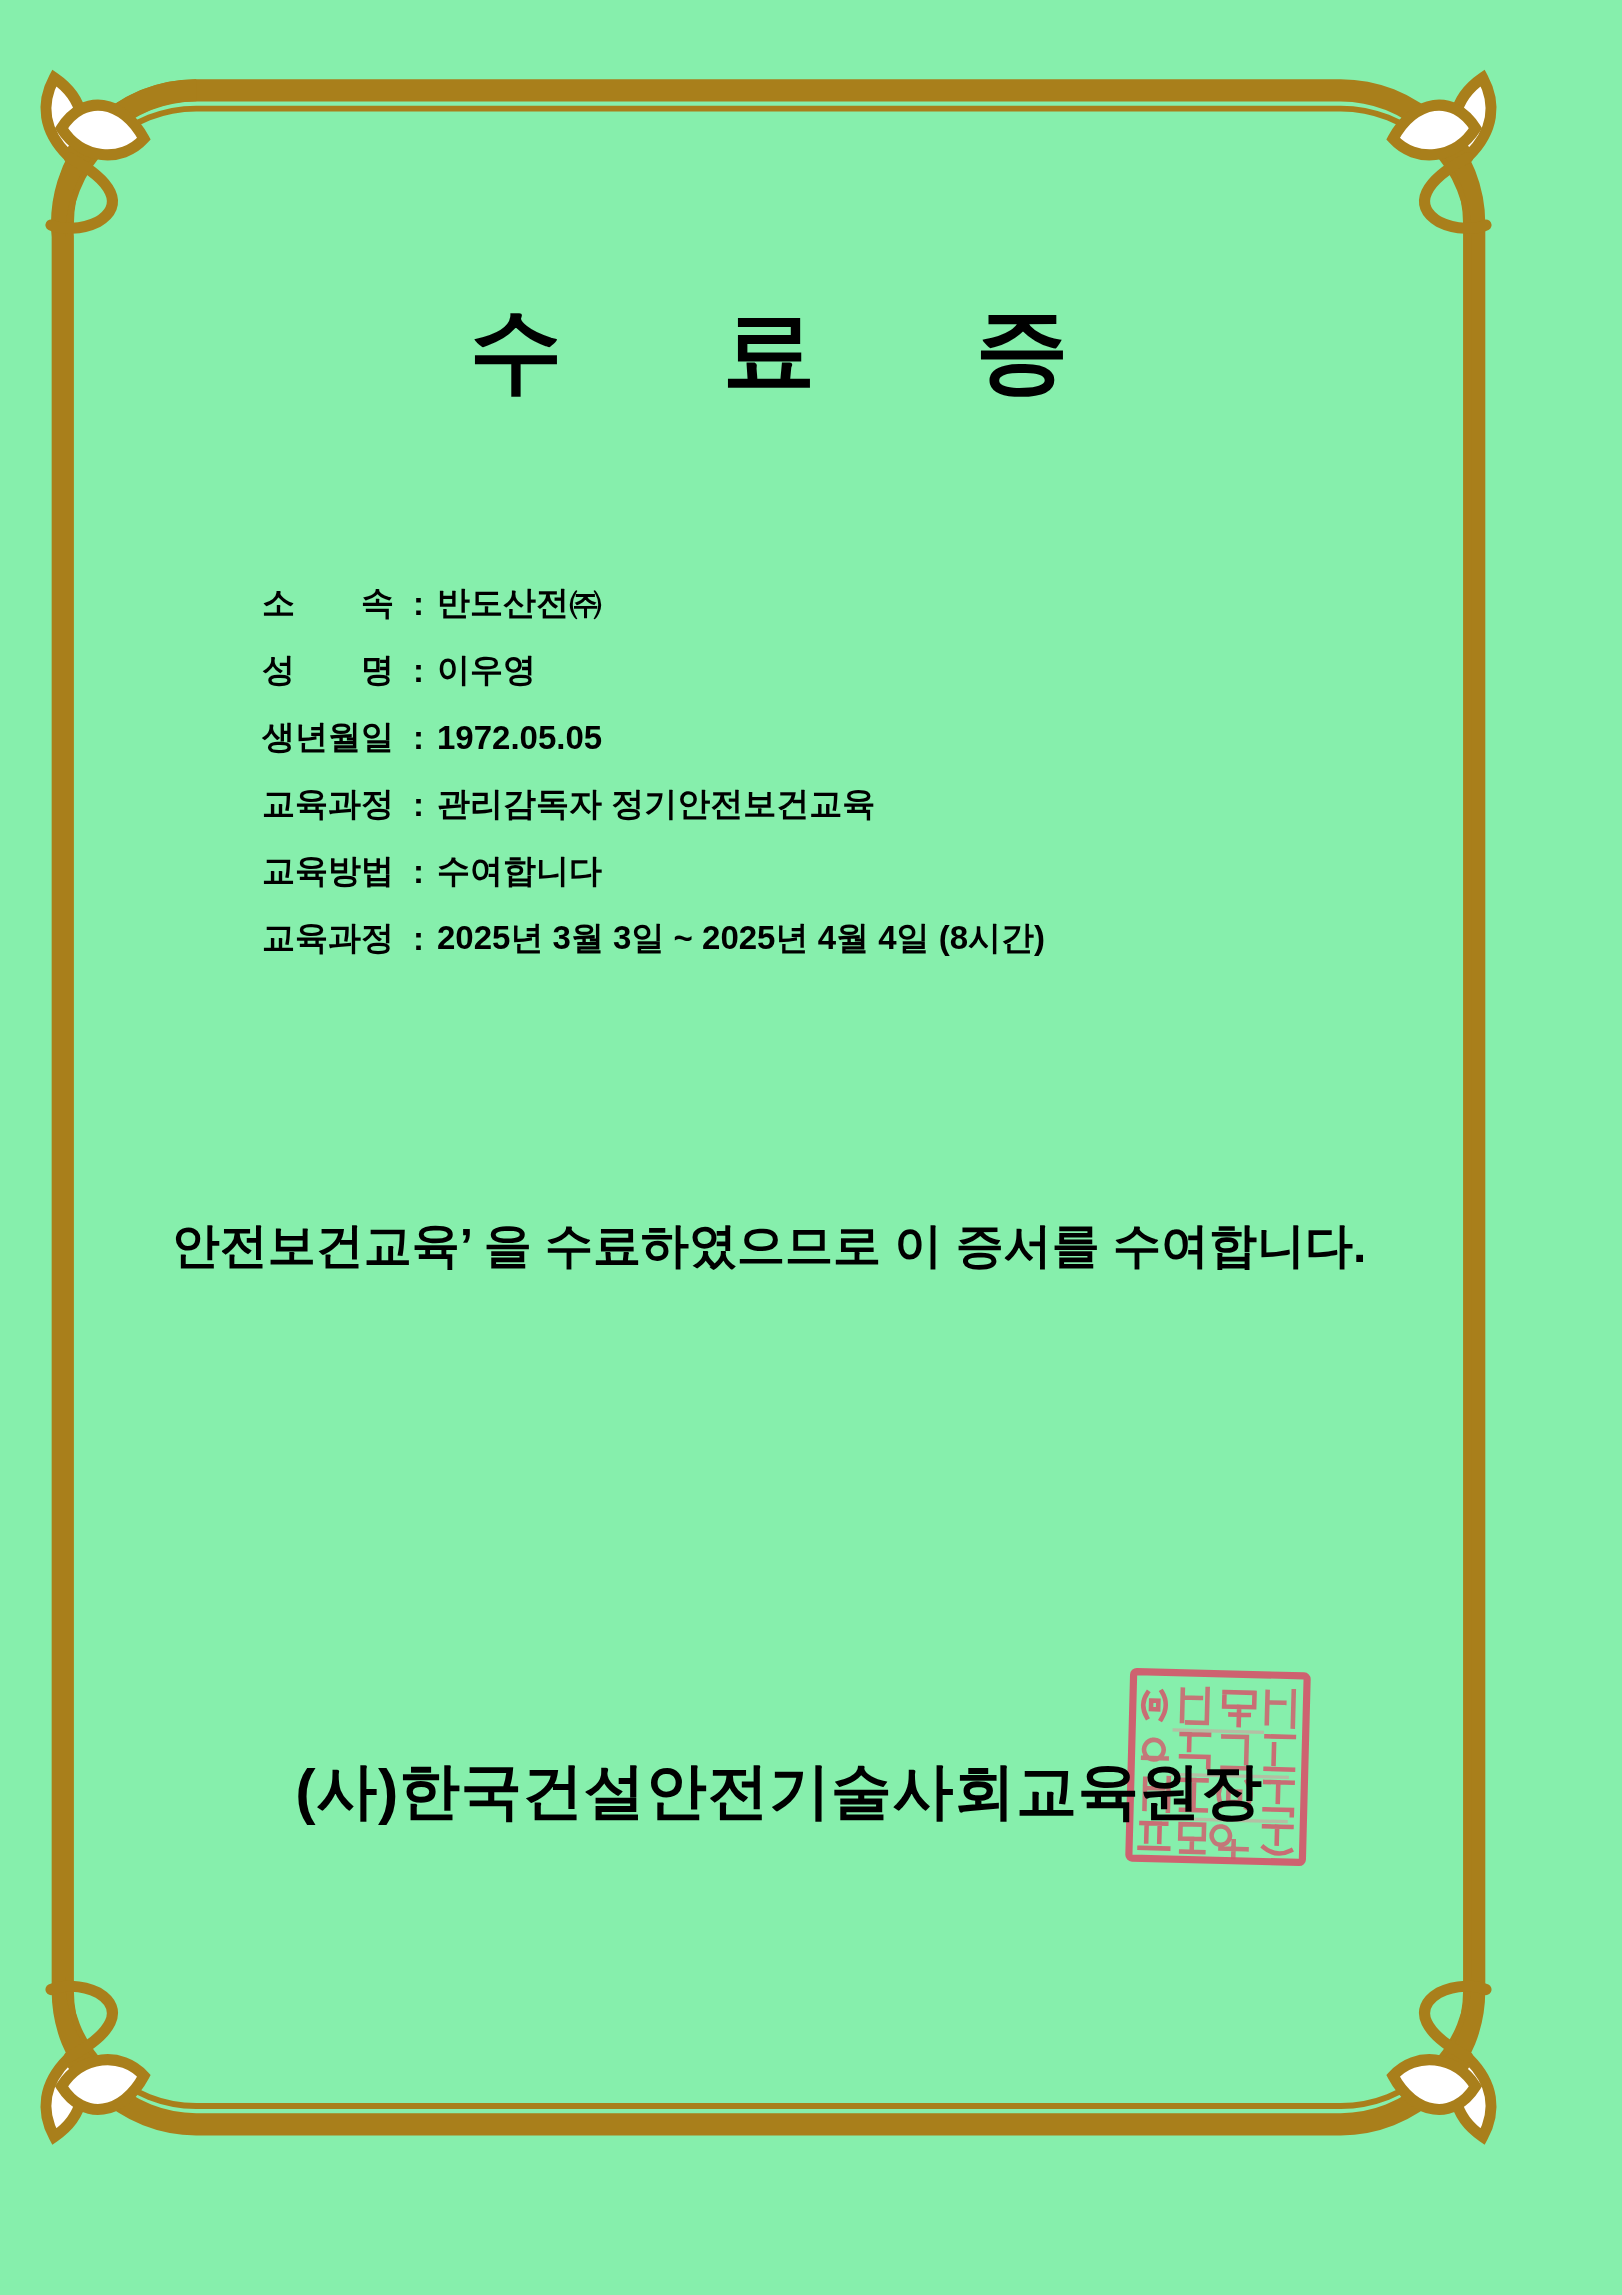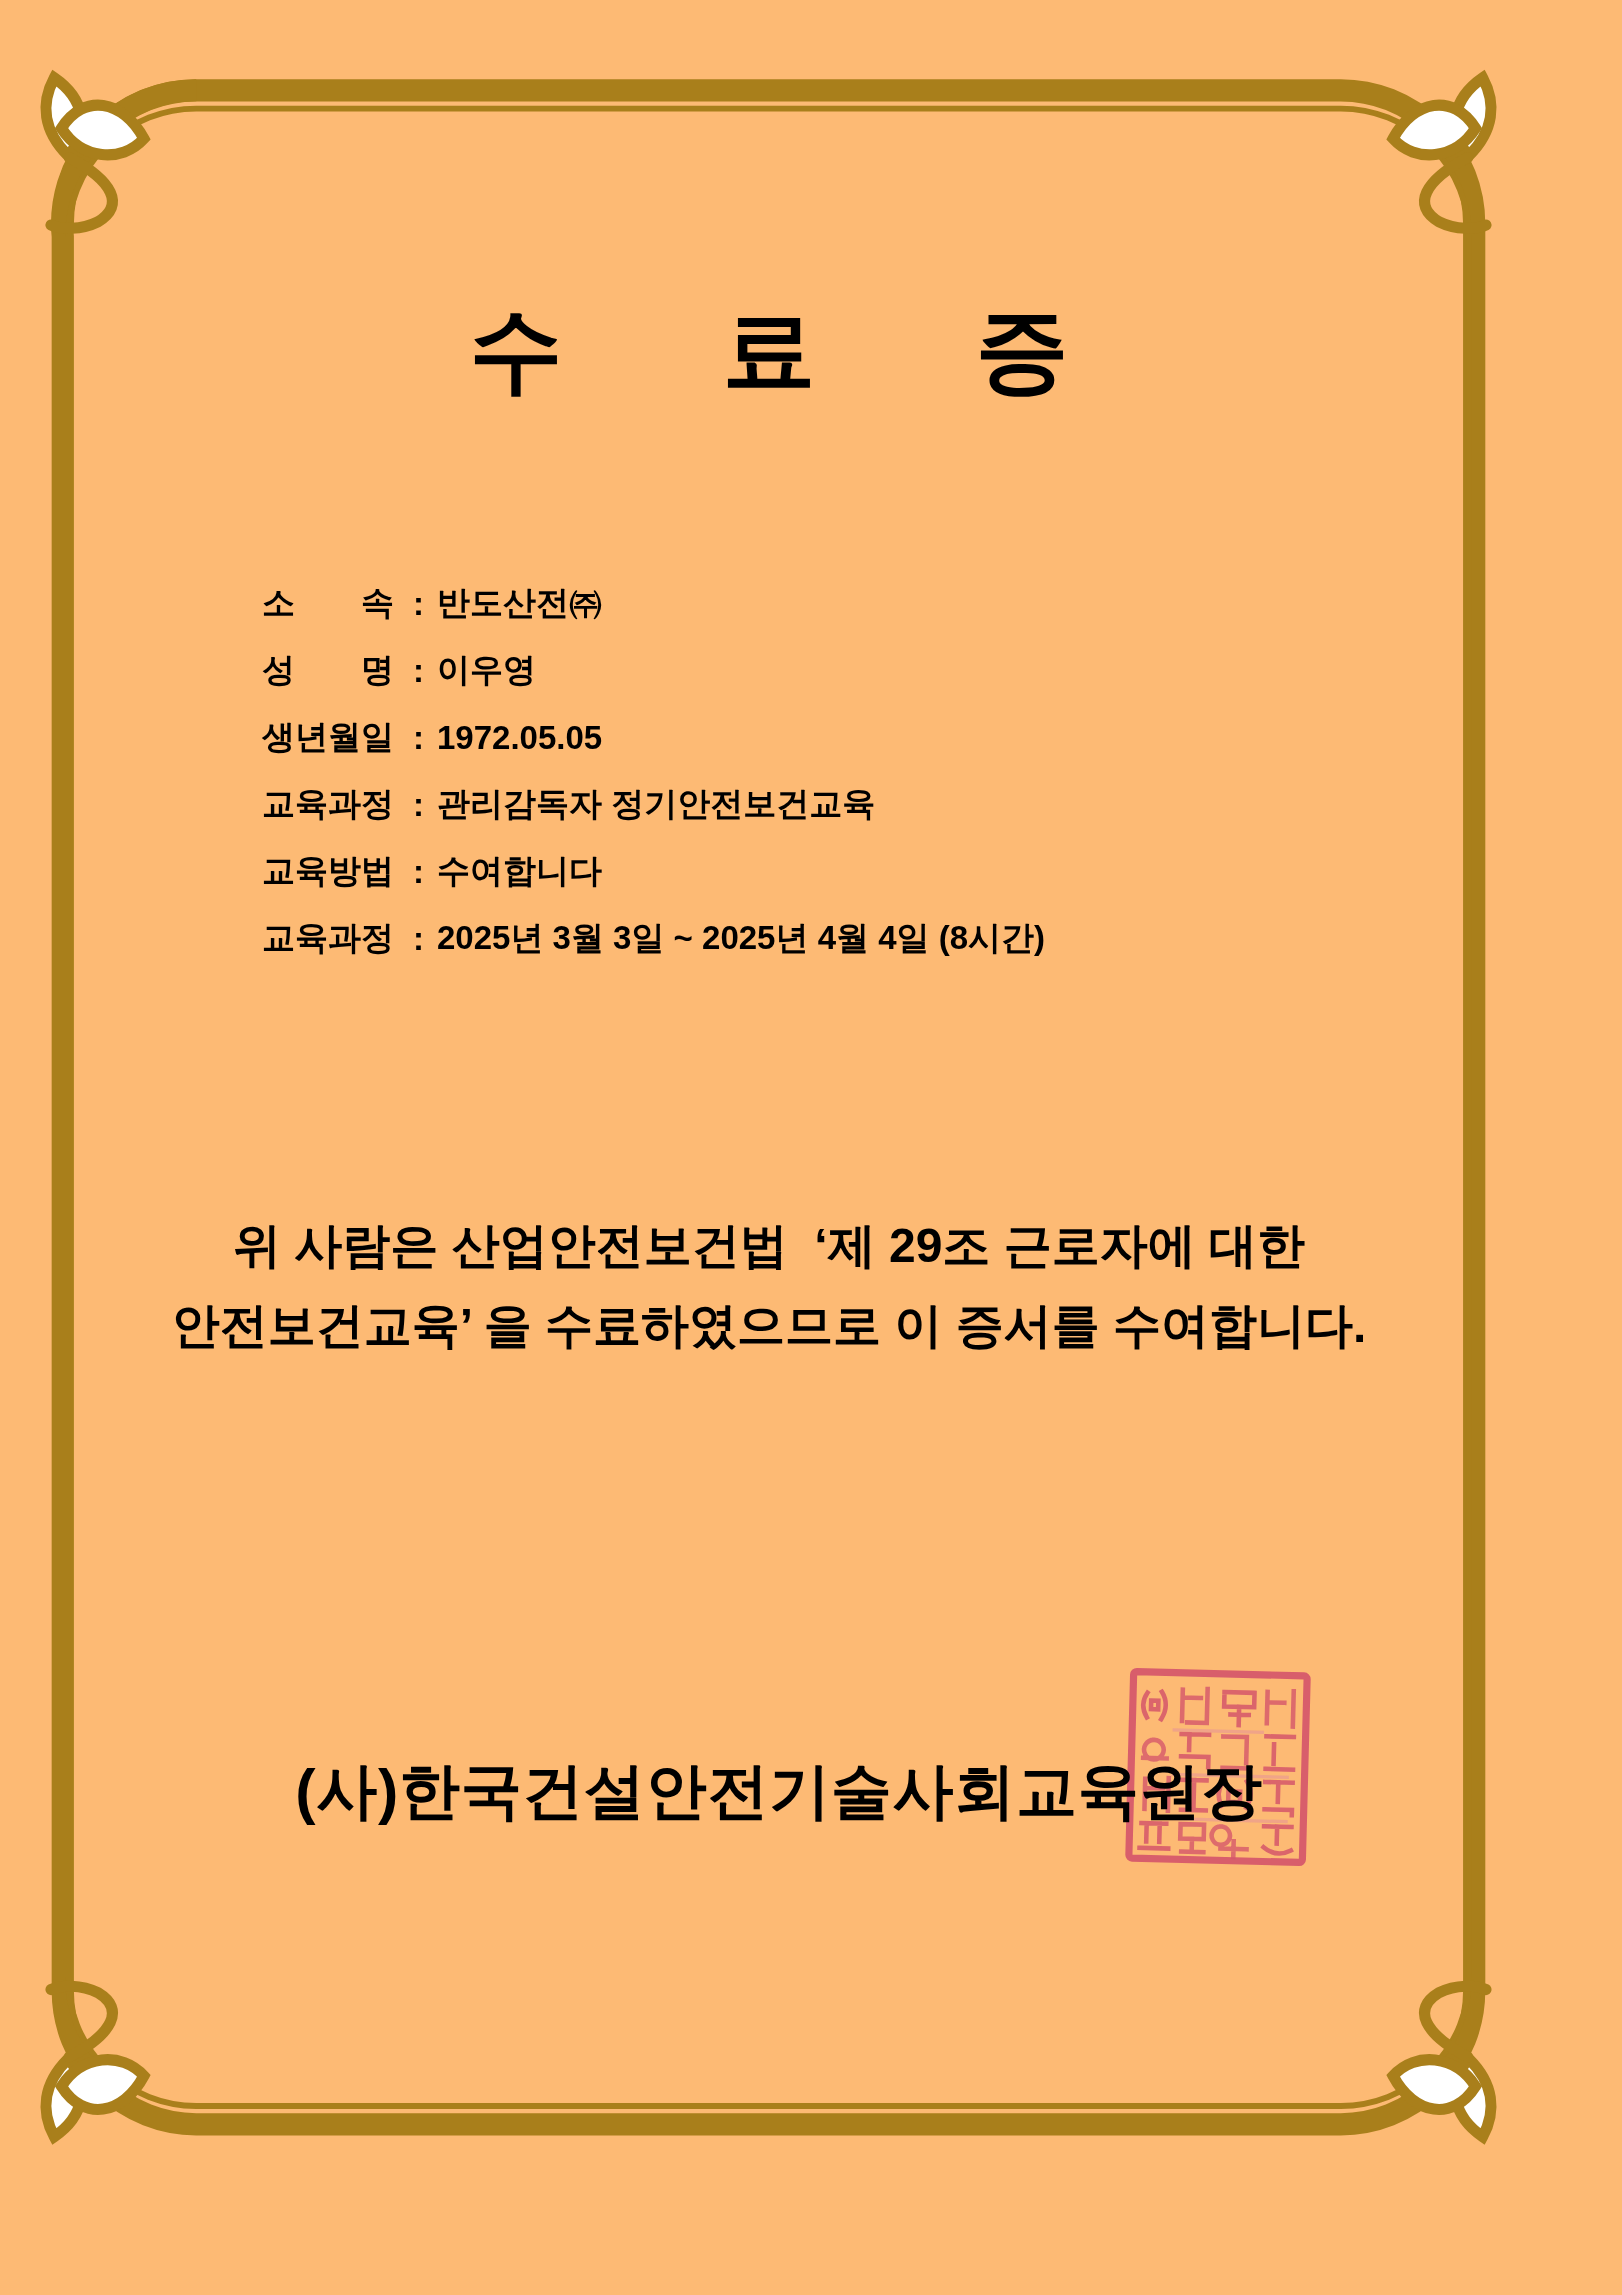--- a/index.html
+++ b/index.html
@@ -1,19 +1,19 @@
 <!DOCTYPE html>
 <html style="font-size:10.5px"><head>
 <meta charset="utf-8">
 <style>
   html,body{margin:0;padding:0;background:#ffffff;}
   .page{
     position:relative;
     width:1622px;height:2295px;
-    background:#fdba74;
+    background:#86efac;
     font-family:"Liberation Sans", sans-serif;
     font-weight:bold;
     color:#000000;
     overflow:hidden;
   }
   .border-svg{position:absolute;left:0;top:0;width:1622px;height:2295px;}
   .gold-thick{fill:none;stroke:#A97F1B;stroke-width:34px;}
   .gold-thin{fill:none;stroke:#A97F1B;stroke-width:9px;}
   .leaf{fill:#ffffff;stroke:#A97F1B;stroke-width:17px;}
   .curl{fill:none;stroke:#A97F1B;stroke-width:17px;stroke-linecap:round;}
@@ -130,21 +130,20 @@
       <span class="field-value">수여합니다</span>
     </div>
     <div class="field-row">
       <span class="field-label">교육과정</span>
       <span class="field-colon">:</span>
       <span class="field-value">2025년 3월 3일 ~ 2025년 4월 4일 (8시간)</span>
     </div>
   </div>
 
   <div class="body-text">
-    <div class="body-line">위 사람은 산업안전보건법  ‘제 29조 근로자에 대한</div>
     <div class="body-line">안전보건교육’ 을 수료하였으므로 이 증서를 수여합니다.</div>
   </div>
 
 
   <div class="seal">
     <span class="seal-hidden-text">(사)한국건설안전기술사회교육원장</span>
     <svg viewBox="0 0 282 302" width="184" height="198" xmlns="http://www.w3.org/2000/svg" aria-hidden="true">
       <g fill="none" stroke="#D5566A" stroke-width="7" stroke-linecap="square">
         <rect x="8" y="8" width="266" height="286" rx="5" stroke-width="11" opacity="0.92"></rect>
 

